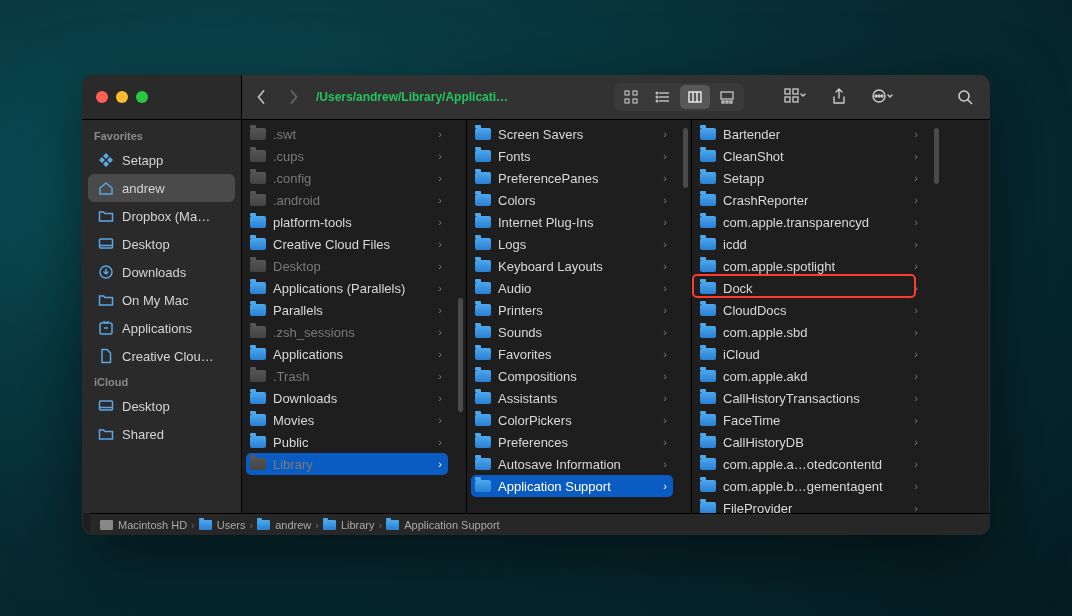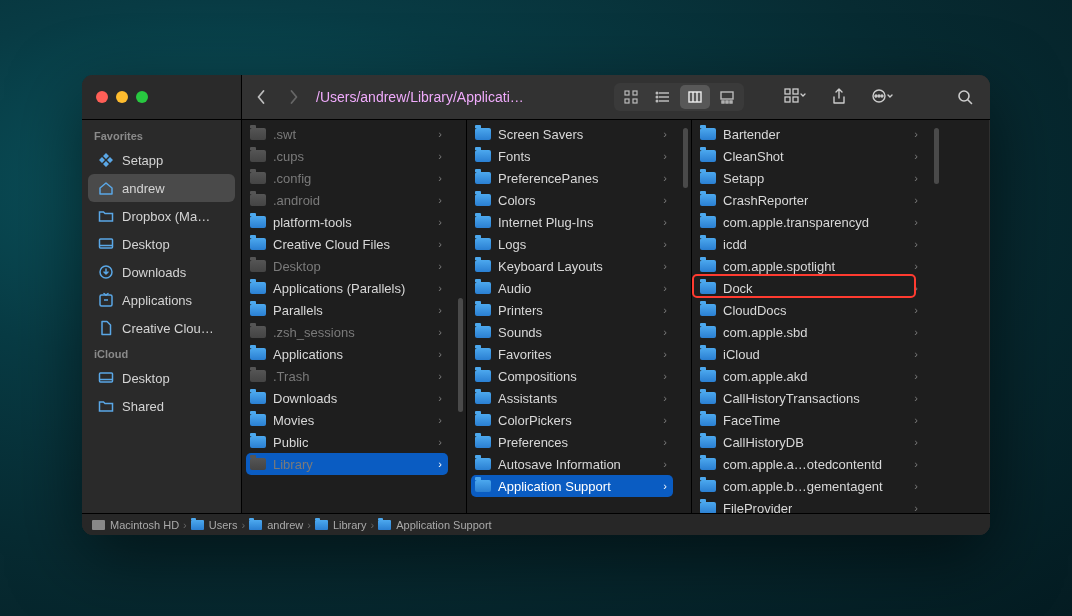--- a/index.html
+++ b/index.html
@@ -43,21 +43,21 @@
 .toolbar {
   flex: 1;
   height: 100%;
   display: flex;
   align-items: center;
   background: #323232;
   padding: 0 10px 0 6px;
   gap: 6px;
 }
 .nav-btn { width: 26px; height: 26px; display:flex; align-items:center; justify-content:center; color:#aaa; border-radius:5px; }
-.title { color:#f0abfc; font-weight:400; font-size:14px; padding: 0 4px; margin-right:auto; max-width: 230px; white-space:nowrap; overflow:hidden; text-overflow:ellipsis; }
+.title { color:#22c55e; font-weight:700; font-size:12px; padding: 0 4px; margin-right:auto; max-width: 230px; white-space:nowrap; overflow:hidden; text-overflow:ellipsis; }
 .tb-group { display:flex; background:#3a3a3a; border-radius:6px; padding:2px; gap:2px; margin-right:26px; }
 .tb-group .seg { width:30px; height:24px; display:flex; align-items:center; justify-content:center; border-radius:5px; }
 .tb-group .seg.sel { background:#585858; }
 .tb-icon { width:30px; height:26px; display:flex; align-items:center; justify-content:center; color:#ccc; }
 .tb-right { display:flex; gap:14px; align-items:center; margin-left:4px; }
 .body { flex:1; display:flex; min-height:0; }
 .sidebar {
   width: 160px;
   background: #2a2a2a;
   border-right: 1px solid #000;
@@ -80,21 +80,21 @@
 .row.sel { background:#0a5cc2; color:#fff; }
 .row.sel .chev { color:#fff; }
 .row.dim { color:#7a7a7a; }
 .fld { width:16px; height:12px; background:linear-gradient(#4ca8ee,#2a7fd2); border-radius:2px; position:relative; flex-shrink:0; }
 .fld:before { content:''; position:absolute; top:-3px; left:0; width:6px; height:3px; background:#4ca8ee; border-radius:1px 1px 0 0; }
 .fld.dim { background:linear-gradient(#555,#444); }
 .fld.dim:before { background:#555; }
 .file { width:12px; height:14px; background:#6a6a6a; border-radius:1px; flex-shrink:0; position:relative; }
 .file:before { content:''; position:absolute; top:0; right:0; width:4px; height:4px; background:#1e1e1e; }
 .highlight-box { position:absolute; border:2px solid #ff3b30; border-radius:5px; pointer-events:none; }
-.pathbar { height:22px; background:#272727; border-top:1px solid #000; display:flex; align-items:center; padding:0 10px; gap:4px; font-size:11px; color:#aaa; }
+.pathbar { height:22px; background:#272727; border-top:1px solid #000; display:flex; align-items:center; padding:0 10px; gap:4px; font-size:11px; color:#aaa;margin-left:8px; }
 .pathbar .seg { display:flex; align-items:center; gap:5px; }
 .pathbar .sep { color:#666; }
 .mini-fld { width:13px; height:10px; background:linear-gradient(#4ca8ee,#2a7fd2); border-radius:1px; position:relative; }
 .mini-fld:before { content:''; position:absolute; top:-2px; left:0; width:5px; height:2px; background:#4ca8ee; border-radius:1px 1px 0 0; }
 .hdd { width:13px; height:10px; background:#888; border-radius:1px; }
 svg { display:block; }
 </style>
 </head>
 <body>
 
@@ -227,20 +227,28 @@
           <span class="lbl">Desktop</span>
         </div>
         <div class="sb-item">
           <span class="ic">
             <svg width="16" height="16" viewBox="0 0 16 16" fill="none" stroke="#5aa7e6" stroke-width="1.5">
               <circle cx="8" cy="8" r="6"></circle>
               <path d="M8 5v5M6 8l2 2 2-2" stroke-linecap="round" stroke-linejoin="round"></path>
             </svg>
           </span>
           <span class="lbl">Downloads</span>
+        </div>
+        <div class="sb-item">
+          <span class="ic">
+            <svg width="16" height="16" viewBox="0 0 16 16" fill="none" stroke="#5aa7e6" stroke-width="1.5">
+              <path d="M1.5 4h4l1.5 1.5H14.5V13h-13z"></path>
+            </svg>
+          </span>
+          <span class="lbl">On My Mac</span>
         </div>
         <div class="sb-item">
           <span class="ic">
             <svg width="16" height="16" viewBox="0 0 16 16" fill="none" stroke="#5aa7e6" stroke-width="1.5">
               <rect x="2" y="3" width="12" height="11" rx="1.5"></rect>
               <path d="M6 1.5L8 3l2-1.5" stroke-linecap="round"></path>
               <line x1="6" y1="8" x2="10" y2="8"></line>
             </svg>
           </span>
           <span class="lbl">Applications</span>

